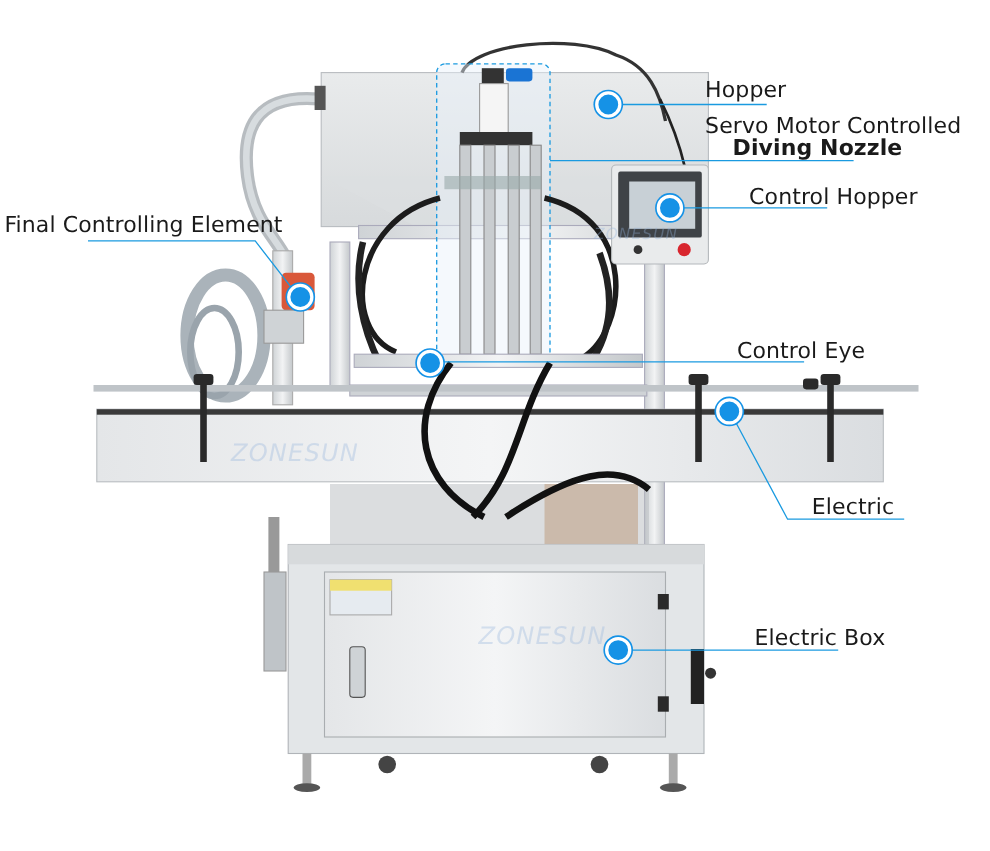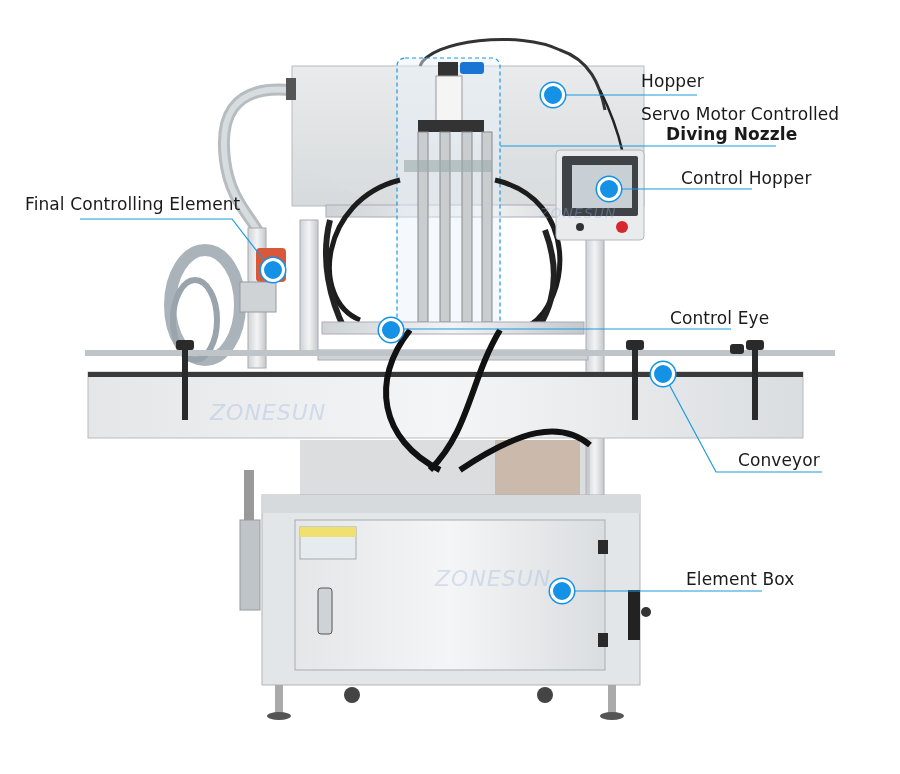--- a/index.html
+++ b/index.html
@@ -1,19 +1,19 @@
 <!DOCTYPE html>
 <html><head>
   <meta charset="utf-8">
   <style>
     html, body { margin: 0; padding: 0; background: #ffffff; }
     body { width: 900px; height: 774px; position: relative; overflow: hidden; font-family: "DejaVu Sans", sans-serif; }
     .stage { position: absolute; left: 0; top: 0; width: 900px; height: 774px; }
     .machine { position: absolute; left: 0; top: 0; width: 900px; height: 774px; }
-    .label { position: absolute; font-size: 17px; color: #1a1a1a; white-space: nowrap; line-height: 20px; letter-spacing: 0.1px; }
+    .label { position: absolute; font-size: 20px; color: #1a1a1a; white-space: nowrap; line-height: 20px; letter-spacing: 0.1px; }
     .dot { position: absolute; width: 18px; height: 18px; border-radius: 50%; background: #1592e6; border: 3px solid #ffffff; box-shadow: 0 0 0 1.5px #1592e6; transform: translate(-50%, -50%); }
     .watermark { position: absolute; font-size: 22px; font-style: italic; font-weight: normal; color: rgba(150,180,220,0.35); letter-spacing: 1px; }
   </style>
 </head>
 <body>
 
 <div class="stage">
 
   <svg class="machine" viewBox="0 0 900 774" xmlns="http://www.w3.org/2000/svg">
     <defs>
@@ -155,18 +155,18 @@
   <div class="dot" style="left:609px; top:189px;"></div>
   <div class="dot" style="left:273px; top:270px;"></div>
   <div class="dot" style="left:391px; top:330px;"></div>
   <div class="dot" style="left:663px; top:374px;"></div>
   <div class="dot" style="left:562px; top:591px;"></div>
 
   <div class="label" style="left:641px; top:71px;">Hopper</div>
   <div class="label" style="left:641px; top:104px;">Servo Motor Controlled</div>
   <div class="label" style="left:666px; top:124px;font-weight:bold;">Diving Nozzle</div>
   <div class="label" style="left:681px; top:168px;">Control Hopper</div>
-  <div class="label" style="left:25px; top:194px;text-align:center;">Final Controlling Element</div>
+  <div class="label" style="left:4px; top:194px;text-align:center;">Final Controlling Element</div>
   <div class="label" style="left:670px; top:308px;">Control Eye</div>
-  <div class="label" style="left:738px; top:450px;">Conveyor</div>
-  <div class="label" style="left:686px; top:569px;">Element Box</div>
+  <div class="label" style="left:738px; top:450px;">Electric</div>
+  <div class="label" style="left:686px; top:569px;">Electric Box</div>
 
 </div>
 
 </body></html>

